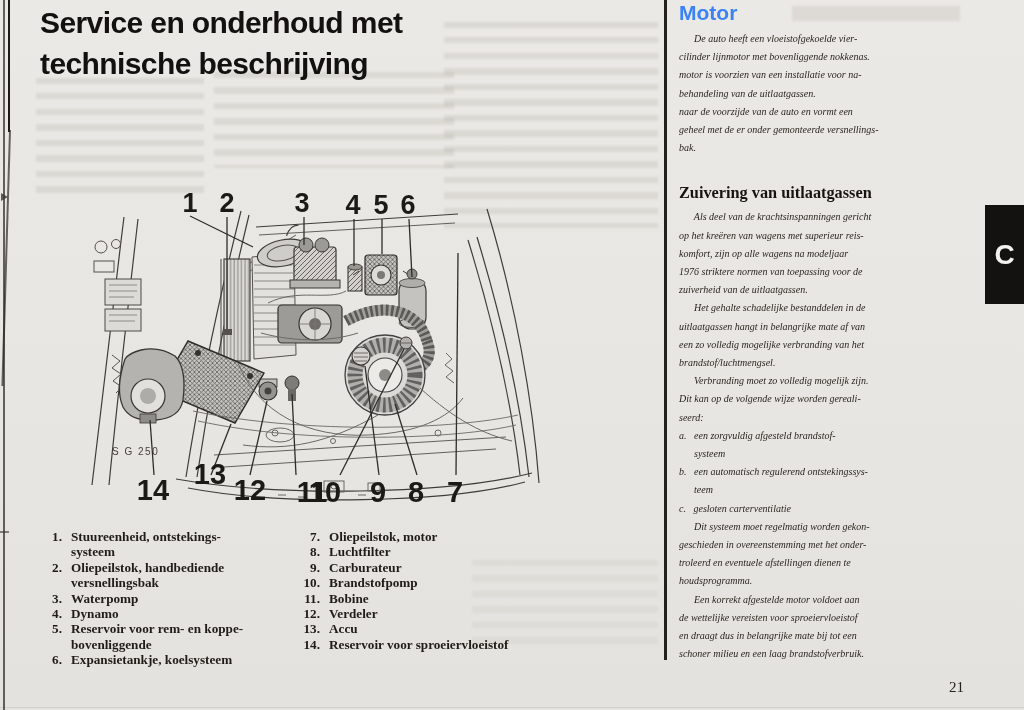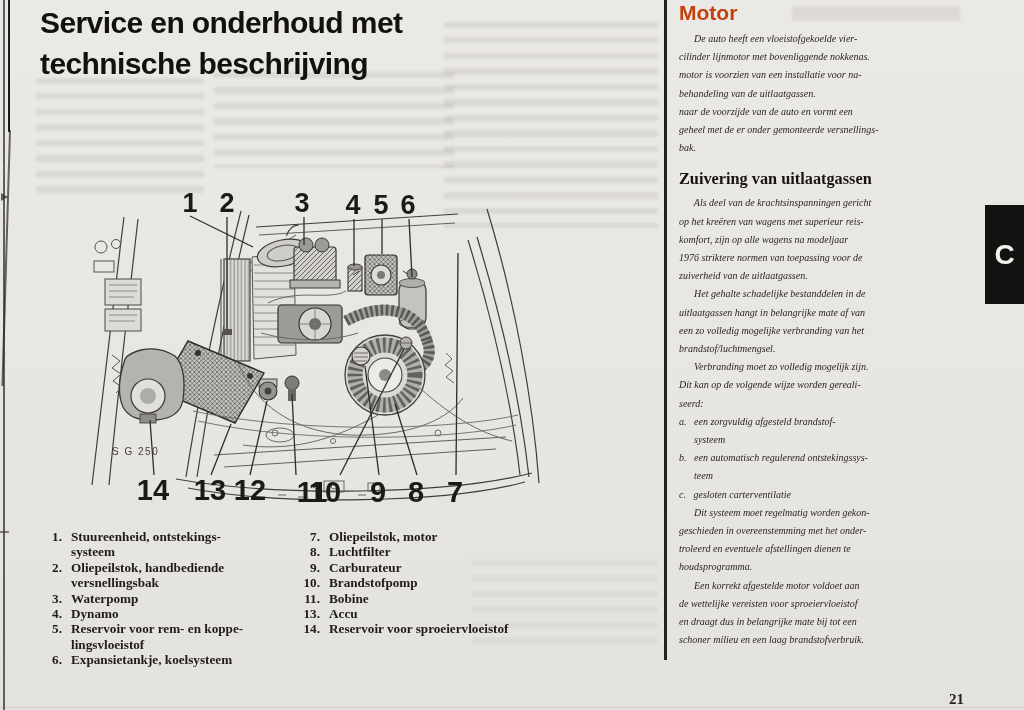--- a/index.html
+++ b/index.html
@@ -61,25 +61,25 @@
   .legend-left{left:44px;top:529px;}
   .legend-right{left:292px;top:529px;}
   .legend-item{display:flex;}
   .lnum{text-align:right;margin-right:9px;flex:none;}
   .legend-left .lnum{width:18px;}
   .legend-right .lnum{width:28px;}
   
   .motor-col{left:679px;top:1px;width:300px;}
   .motor-h{
     font-family:"Liberation Sans","DejaVu Sans",sans-serif;
-    font-weight:700;font-size:21px;line-height:24px;margin:0 0 5px 0;color:#c2410c;
-  }
-  .motor-h2{font-weight:700;font-size:16.3px;line-height:20px;margin:12px 0 5px 0;color:#17130e;}
+    font-weight:700;font-size:21px;line-height:24px;margin:0 0 5px 0;color:#3b82f6;
+  }
+  .motor-h2{font-weight:700;font-size:16.3px;line-height:20px;margin:26px 0 5px 0;color:#17130e;}
   .ml{white-space:pre;font-size:10px;line-height:18.2px;font-style:italic;}
-  .page-num{left:949px;top:679px;font-weight:700;font-size:15px;color:#26221c;margin-top:12px;}
+  .page-num{left:949px;top:679px;font-weight:400;font-size:15px;color:#26221c;}
 </style>
 </head>
 <body>
 
 <div class="abs edge-line"></div>
 <div class="abs edge-line2"></div>
 <div class="abs edge-line3"></div>
 <div class="abs edge-arrow"></div>
 <div class="abs edge-dash"></div>
 <div class="abs bottom-hairline"></div>
@@ -284,21 +284,21 @@
 </div>
 
 <div class="abs callout co-top" style="left:190px;top:190px;">1</div>
 <div class="abs callout co-top" style="left:227px;top:190px;">2</div>
 <div class="abs callout co-top" style="left:302px;top:190px;">3</div>
 <div class="abs callout co-top" style="left:353px;top:192px;">4</div>
 <div class="abs callout co-top" style="left:381px;top:192px;">5</div>
 <div class="abs callout co-top" style="left:408px;top:192px;">6</div>
 
 <div class="abs callout co-bot" style="left:153px;top:476px;">14</div>
-<div class="abs callout co-bot" style="left:210px;top:476px;">13</div>
+<div class="abs callout co-bot" style="left:210px;top:460px;">13</div>
 <div class="abs callout co-bot" style="left:250px;top:476px;">12</div>
 <div class="abs callout co-bot" style="left:288px;top:478px;margin-left:24px;">11</div>
 <div class="abs callout co-bot" style="left:325px;top:478px;">10</div>
 <div class="abs callout co-bot" style="left:378px;top:478px;">9</div>
 <div class="abs callout co-bot" style="left:416px;top:478px;">8</div>
 <div class="abs callout co-bot" style="left:455px;top:478px;">7</div>
 
 <div class="abs fig-caption">S G 250</div>
 
 <div class="legend-col legend-left">
@@ -325,21 +325,21 @@
   <div class="legend-item">
     <div class="lnum">4.</div>
     <div>
       <div>Dynamo</div>
     </div>
   </div>
   <div class="legend-item">
     <div class="lnum">5.</div>
     <div>
       <div>Reservoir voor rem- en koppe-</div>
-      <div>lingsvloeistof</div>
+      <div>bovenliggende</div>
     </div>
   </div>
   <div class="legend-item">
     <div class="lnum">6.</div>
     <div>
       <div>Expansietankje, koelsysteem</div>
     </div>
   </div>
 </div>
 
@@ -356,20 +356,24 @@
     <div class="lnum">9.</div>
     <div>Carburateur</div>
   </div>
   <div class="legend-item">
     <div class="lnum">10.</div>
     <div>Brandstofpomp</div>
   </div>
   <div class="legend-item">
     <div class="lnum">11.</div>
     <div>Bobine</div>
+  </div>
+  <div class="legend-item">
+    <div class="lnum">12.</div>
+    <div>Verdeler</div>
   </div>
   <div class="legend-item">
     <div class="lnum">13.</div>
     <div>Accu</div>
   </div>
   <div class="legend-item">
     <div class="lnum">14.</div>
     <div>Reservoir voor sproeiervloeistof</div>
   </div>
 </div>

